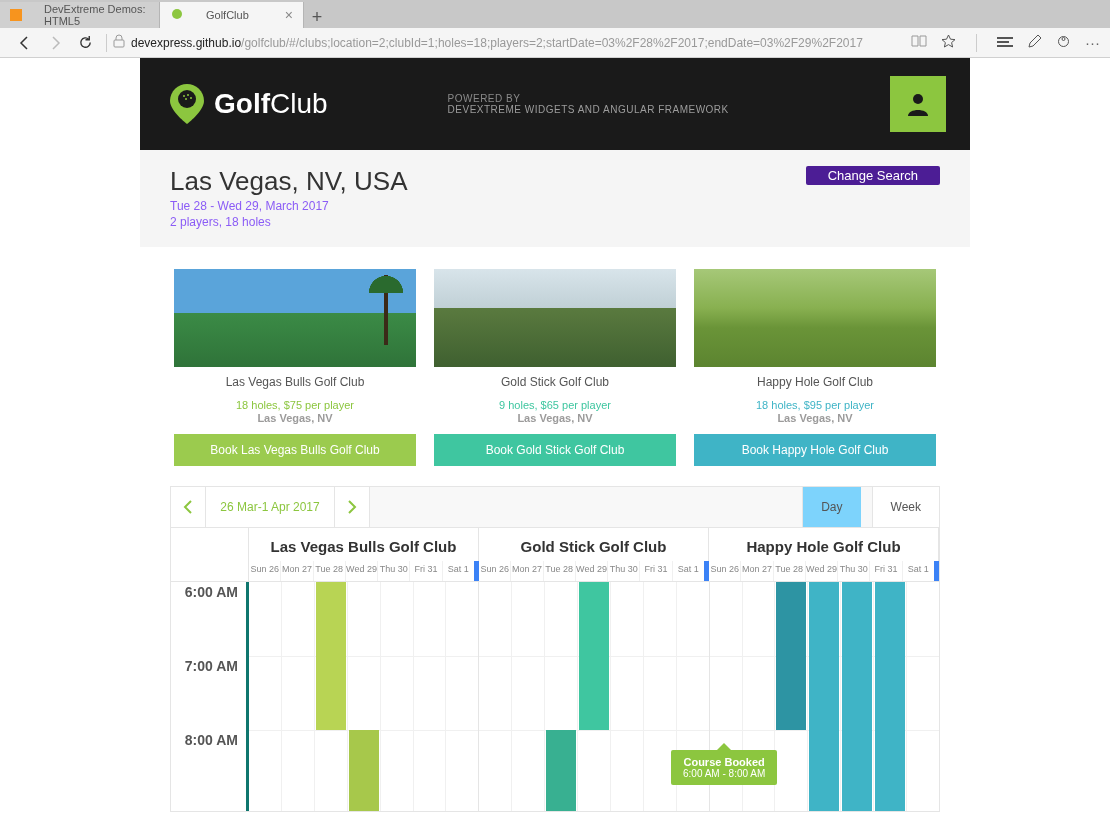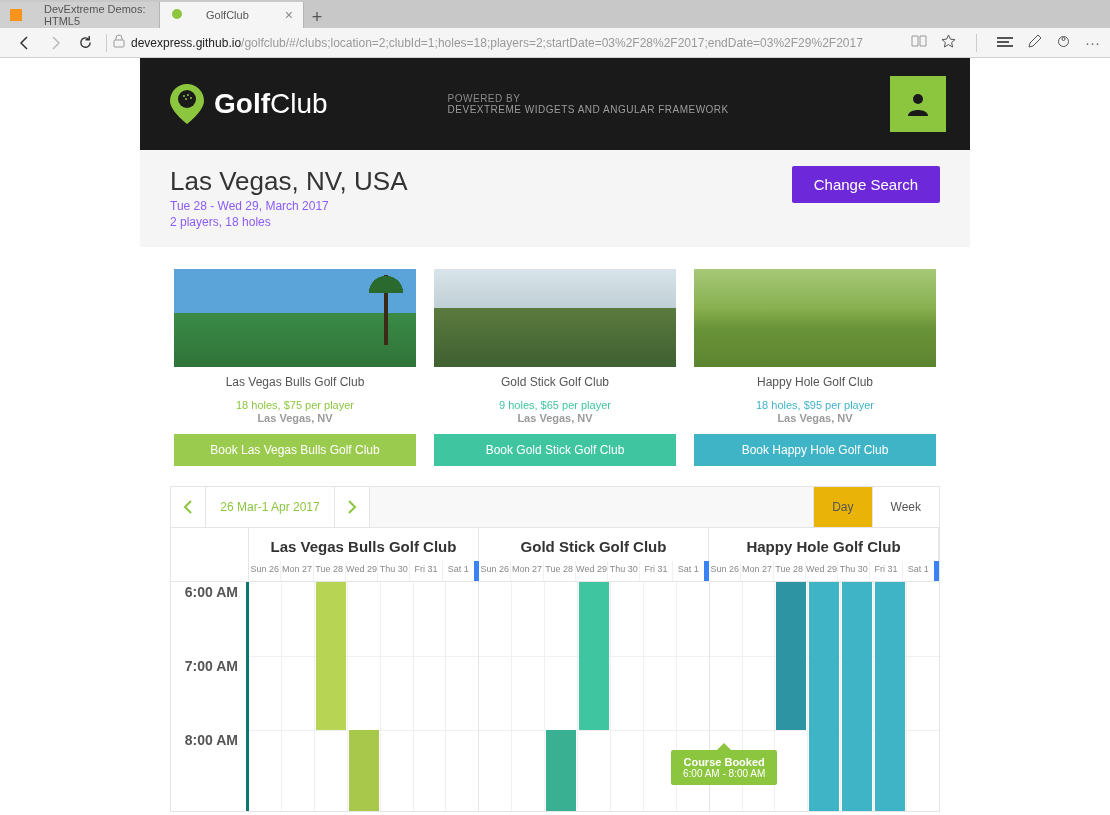--- a/index.html
+++ b/index.html
@@ -28,44 +28,44 @@
 .logo { display: flex; align-items: center; gap: 10px; }
 .logo-text { color: #fff; font-size: 28px; font-weight: 300; }
 .logo-text b { font-weight: 700; }
 .powered { margin-left: 120px; color: #8a8a8a; font-size: 10px; letter-spacing: 0.5px; }
 .powered .line2 { color: #9c9c9c; }
 .avatar-box { position: absolute; right: 24px; top: 18px; width: 56px; height: 56px; background: #8cc63f; display: flex; align-items: center; justify-content: center; cursor: pointer; }
 
 .search-summary { width: 830px; margin: 0 auto; padding: 16px 30px 18px; display: flex; justify-content: space-between; align-items: flex-start; background: #f5f5f5; }
 .loc { font-size: 26px; font-weight: 300; color: #333; }
 .sub { font-size: 12px; color: #8b5cf6; margin-top: 2px; }
-.change-btn { background: #6d28d9; color: #fff; border: none; padding: 10px 22px; font-size: 15px; cursor: pointer; border-radius: 2px; }
+.change-btn { background: #4c1d95; color: #fff; border: none; padding: 2px 22px; font-size: 13px; cursor: pointer; border-radius: 2px; }
 
 .content-card { width: 830px; margin: 0 auto; background: #fff; padding: 22px 0 0; }
 .clubs-row { display: flex; justify-content: center; gap: 18px; padding: 0 30px; }
 .club { width: 242px; text-align: center; }
 .club-img { width: 100%; height: 98px; position: relative; overflow: hidden; }
 .club-name { font-size: 12px; color: #555; margin-top: 8px; }
 .club-info { font-size: 11px; margin-top: 10px; }
 .club-info.green { color: #8cc63f; }
 .club-info.teal { color: #3fc6a0; }
 .club-info.blue { color: #3fb4c6; }
 .club-loc { font-size: 11px; color: #9c9b9b; font-weight: 600; margin-top: 1px; }
 .book-btn { width: 100%; margin-top: 10px; border: none; color: #fff; padding: 9px 0; font-size: 12px; cursor: pointer; }
 .book-btn.green { background: #9bcb4e; }
 .book-btn.teal { background: #3fc6a0; }
 .book-btn.blue { background: #3fb4c6; }
 
 .calendar-wrap { margin-top: 20px; padding: 0 30px; }
-.cal-toolbar { display: flex; align-items: center; height: 42px; border: 1px solid #e5e5e5; background: #f8f8f8; }
+.cal-toolbar { display: flex; align-items: center; height: 42px; border: 1px solid #e5e5e5; background: #f8f8f8; gap: 11px; }
 .date-nav { display: flex; align-items: center; border-right: 1px solid #e5e5e5; }
 .arrow-btn { width: 34px; height: 40px; display: flex; align-items: center; justify-content: center; color: #8cc63f; cursor: pointer; font-size: 16px; background: #fff; }
 .date-range { width: 130px; text-align: center; color: #8cc63f; font-size: 12px; background: #fff; line-height: 40px; border-left: 1px solid #e5e5e5; border-right: 1px solid #e5e5e5;}
 .spacer { flex: 1; }
-.view-tab { padding: 0 18px; line-height: 40px; font-size: 12px; color: #555; border-left: 1px solid #e5e5e5; cursor: pointer; background: #eab308; }
+.view-tab { padding: 0 18px; line-height: 40px; font-size: 12px; color: #555; border-left: 1px solid #e5e5e5; cursor: pointer; background: #7dd3fc; }
 .view-tab.active { background: #fff; }
 
 .cal-headers { display: flex; border-left: 1px solid #e5e5e5; border-right: 1px solid #e5e5e5; }
 .time-col-h { width: 78px; border-right: 1px solid #e5e5e5; }
 .group-h { flex: 1; text-align: center; font-weight: 700; font-size: 15px; color: #333; padding: 10px 0 6px; border-right: 1px solid #e5e5e5; }
 .days-row { display: flex; border: 1px solid #e5e5e5; border-top: none; font-size: 9px; color: #888; }
 .days-row .time-col-h { height: 20px; }
 .days-group { flex: 1; display: flex; border-right: 5px solid #3b82f6; }
 .day-h { flex: 1; text-align: center; padding: 3px 0; border-right: 1px solid #f0f0f0; }
 .day-h:last-child { border-right: none; }

